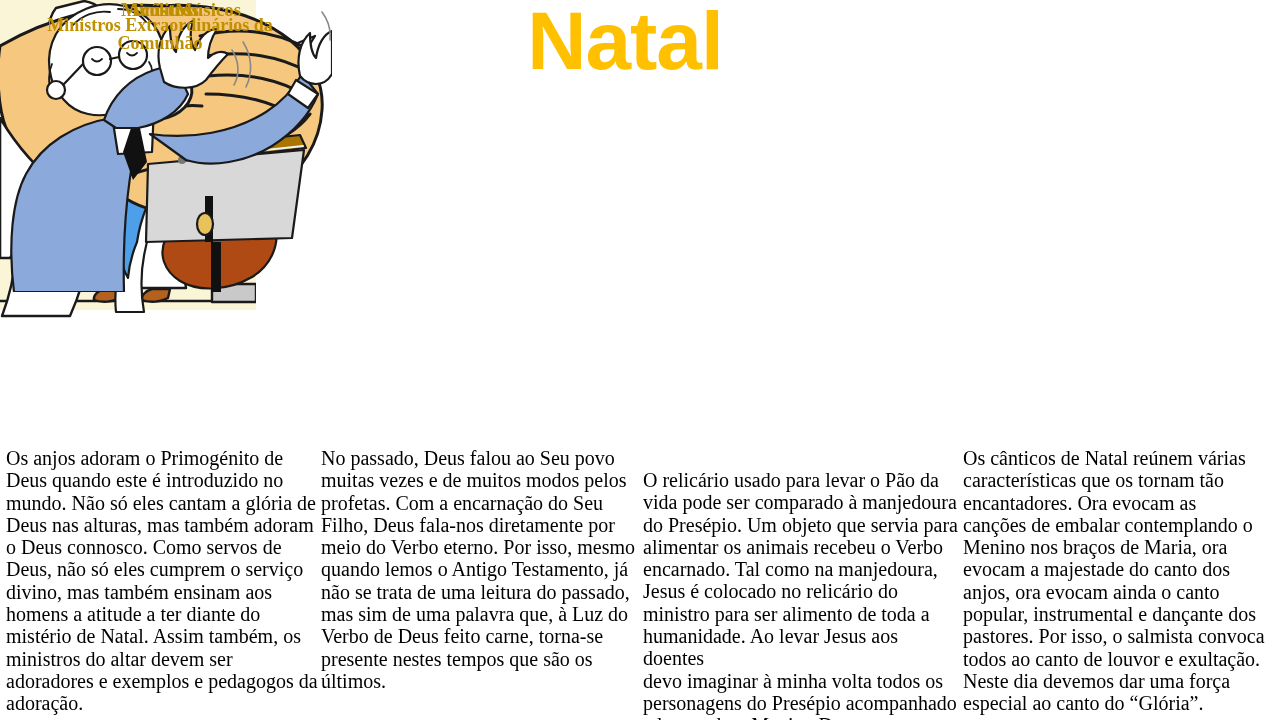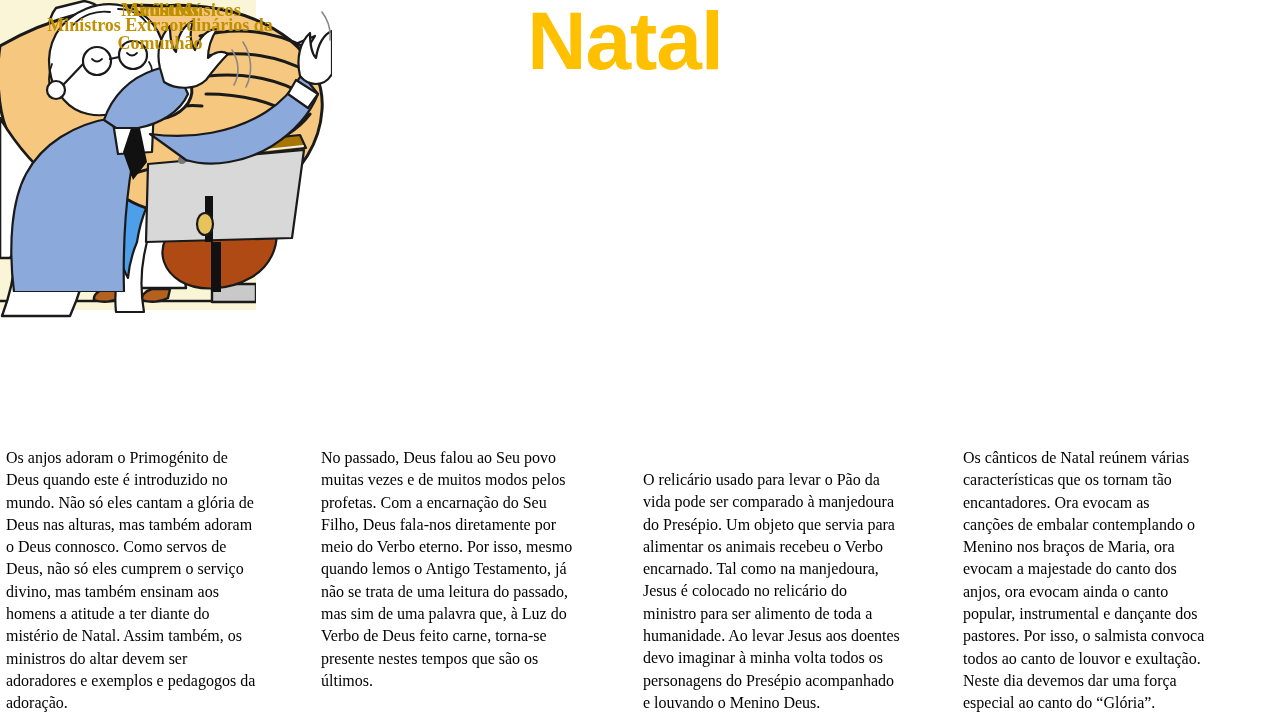--- a/index.html
+++ b/index.html
@@ -29,21 +29,21 @@
     font-weight:bold;font-size:19px;line-height:20px;
     text-align:center;
     color:var(--heading-color,#BF9000);
   }
   .h0{left:0;top:427;width:320px;}
   .h1{left:320;top:426;width:320px;}
   .h2{left:640;top:431;width:320px;font-size:18px;line-height:18px;padding:16px 38px;box-sizing:border-box;}
   .h3{left:960;top:426;width:320px;padding-left:48px;}
   .bodytext{
     position:absolute;margin:0;
-    font-size:16px;line-height:22.3px;
+    font-size:20px;line-height:22.3px;
     color:#000;
     white-space:pre-line;
   }
   .b0{left:6px;top:447px;width:312px;}
   .b1{left:321px;top:447px;width:318px;}
   .b2{left:643px;top:469px;width:318px;}
   .b3{left:963px;top:447px;width:318px;}
 </style>
 </head>
 <body>

